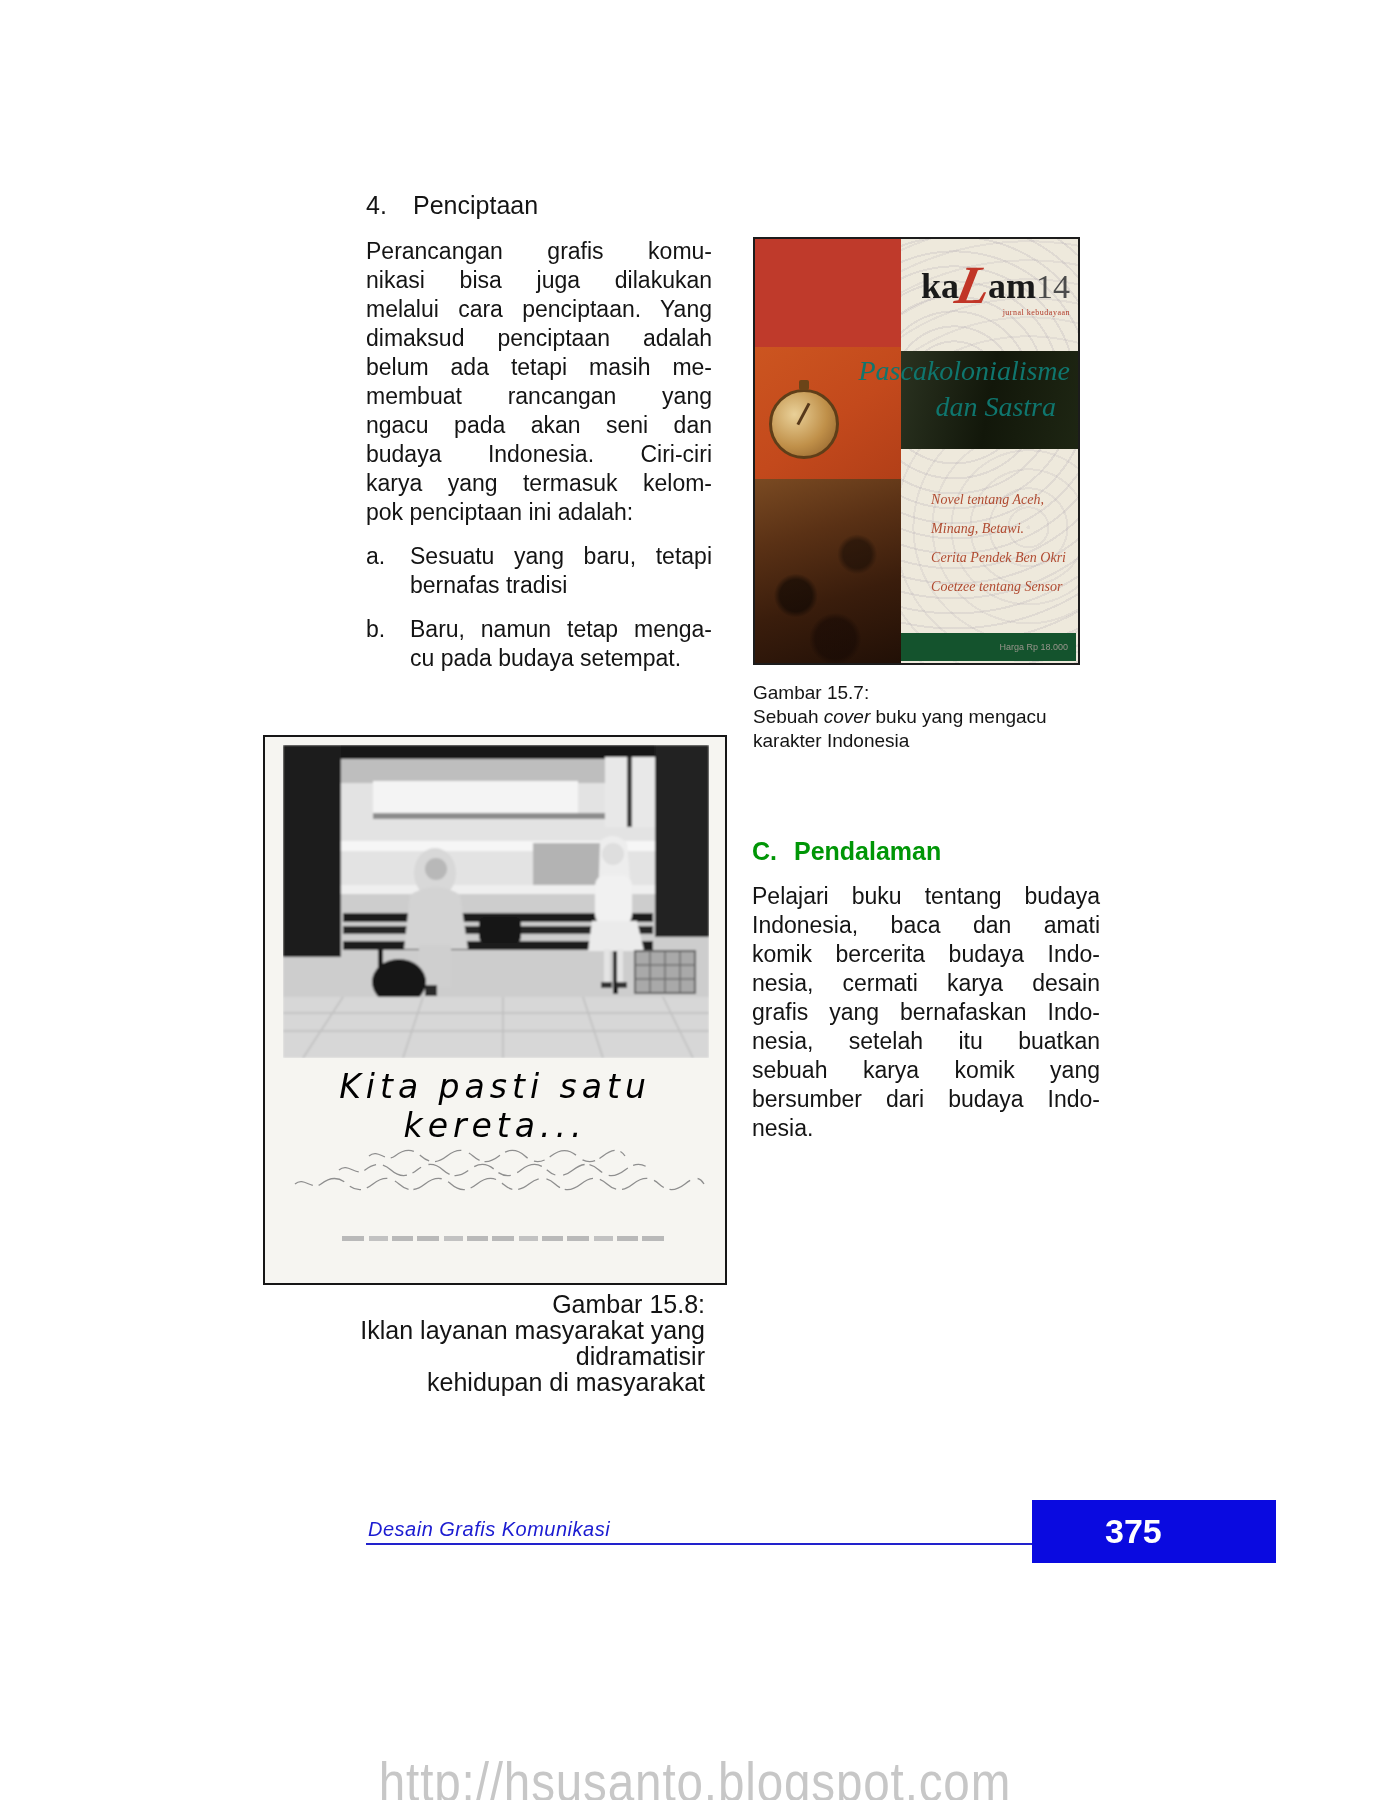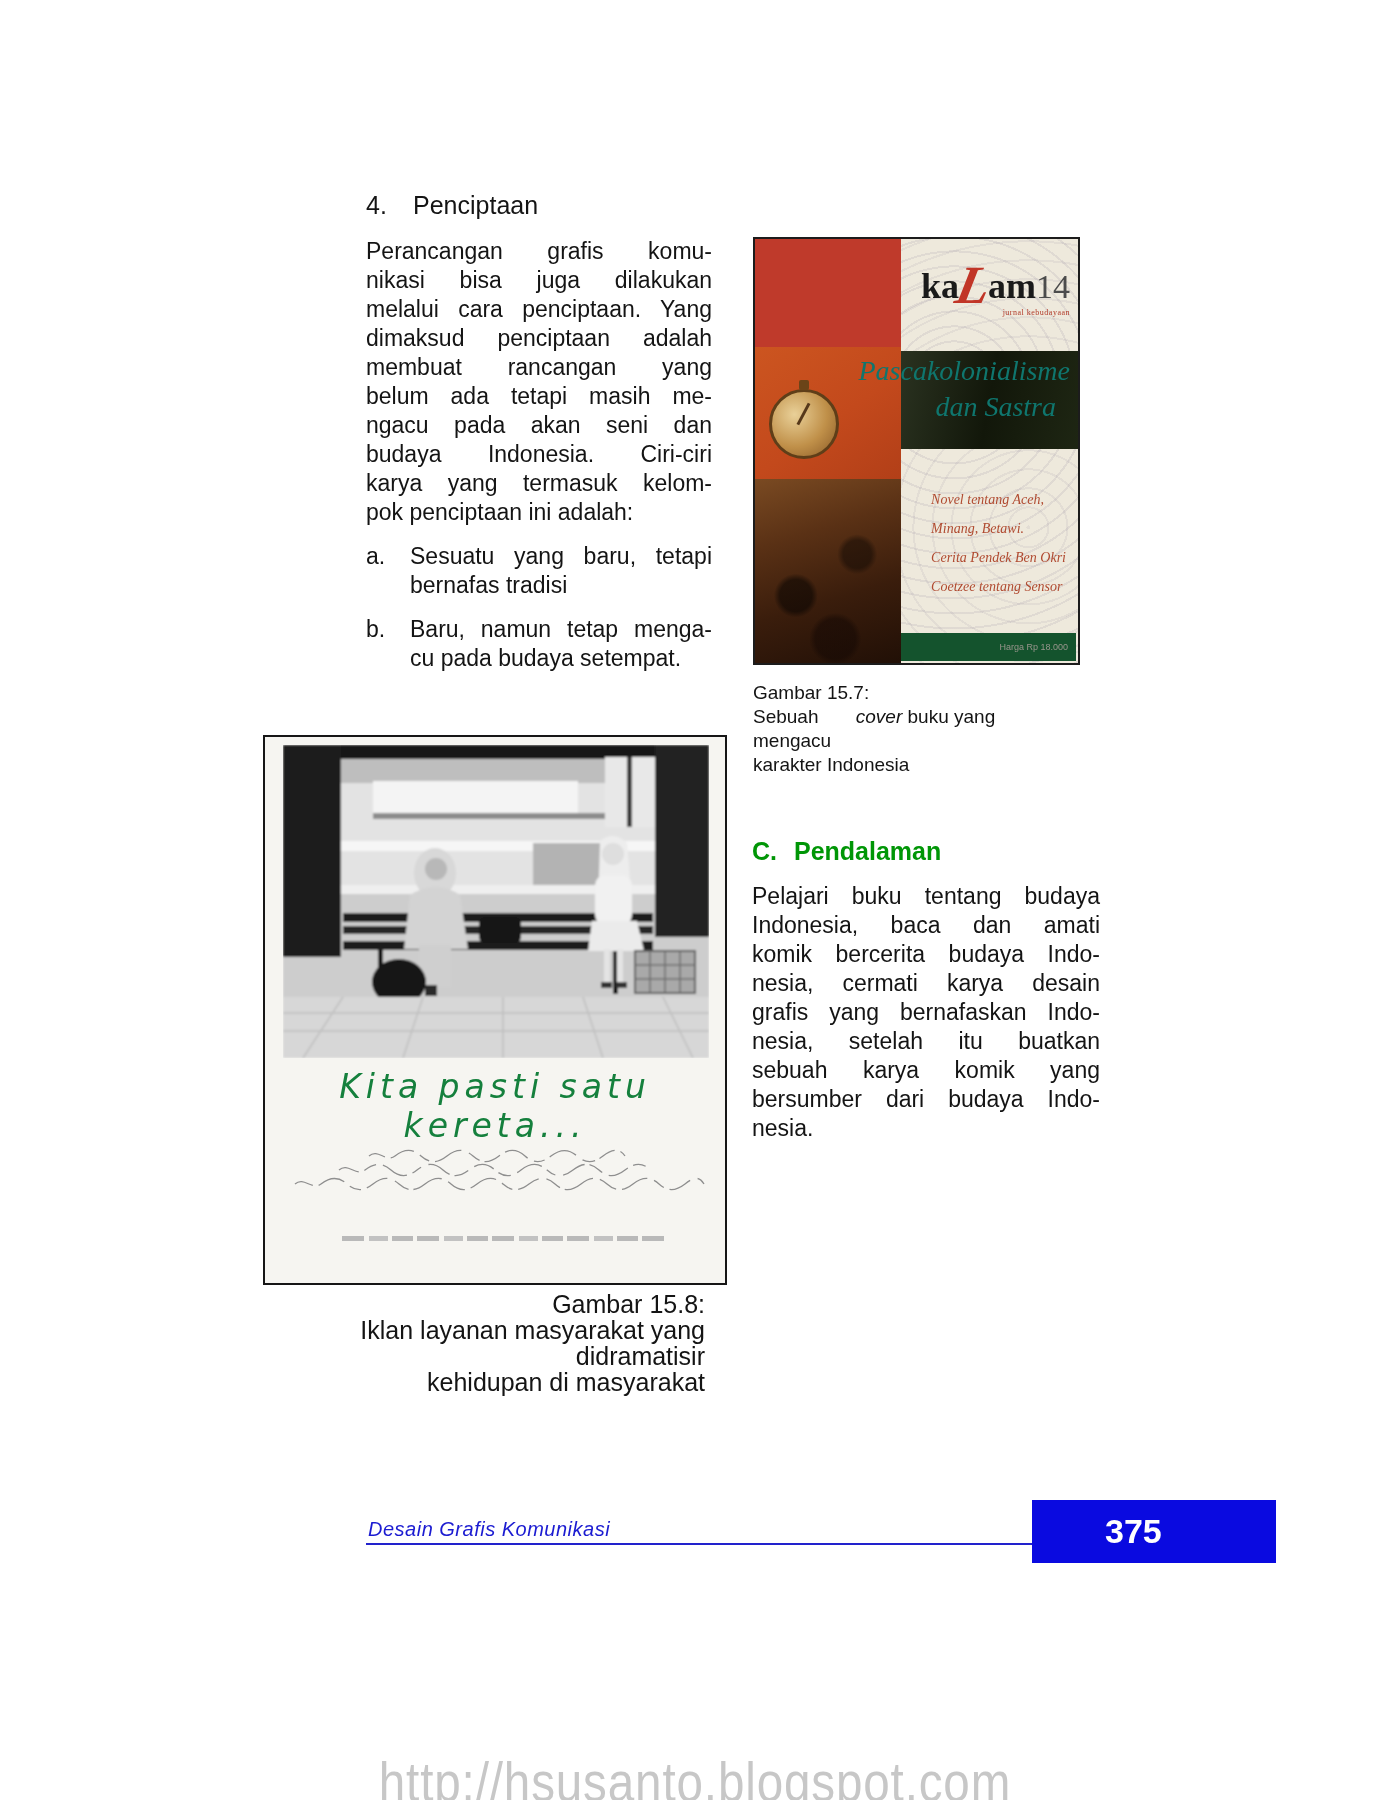--- a/index.html
+++ b/index.html
@@ -55,34 +55,34 @@
        linear-gradient(163deg,#7a4a22 0%,#5a3115 30%,#3a1d0c 62%,#200f06 100%);}
   .cv-toc{position:absolute;right:12px;top:246px;text-align:left;
           font-family:"Liberation Serif",serif;font-style:italic;
           font-size:14px;line-height:29px;color:#b04a30;}
   .cv-price{position:absolute;left:146px;right:2px;bottom:2px;height:28px;background:#14532d;
             color:#98958c;font-size:9px;text-align:right;line-height:28px;padding-right:8px;}
 
   
   .cap7{left:753px;top:681px;width:320px;font-size:19px;line-height:24px;}
   .cap8{left:263px;top:1291px;width:442px;text-align:right;font-size:25px;line-height:26px;}
-  .ital{font-style:italic;margin-left:32px;}
+  .ital{font-style:italic;}
 
   
   .col-right{left:752px;top:836px;width:348px;}
   .h-c{display:flex;font-size:25px;line-height:30px;font-weight:bold;color:#009606;margin:0 0 16px 0;}
   .h-c .mk{width:42px;flex:none;}
 
   
   .ad{left:263px;top:735px;width:464px;height:550px;border:2px solid #161616;
       background:#f6f5f1;box-sizing:border-box;}
   .ad-photo{position:absolute;left:18px;top:8px;width:426px;height:313px;display:block;}
   .ad-headline{position:absolute;left:0;top:330px;width:100%;text-align:center;
       font-family:"DejaVu Sans",sans-serif;font-style:italic;font-size:33px;
-      letter-spacing:5px;color:#15803d;filter:blur(.4px);}
+      letter-spacing:5px;color:#000000;filter:blur(.4px);}
   .ad-squiggle{position:absolute;left:18px;top:410px;width:426px;height:46px;}
   .ad-credit{position:absolute;left:77px;top:499px;width:322px;height:5px;filter:blur(.7px);
       background-image:repeating-linear-gradient(90deg,#b9b9b9 0 22px,transparent 22px 27px,
         #c2c2c2 27px 46px,transparent 46px 50px,#b9b9b9 50px 71px,transparent 71px 75px);}
 
   
   .foot-title{left:368px;top:1518px;font-style:italic;font-size:20px;color:#1b1bd1;letter-spacing:.5px;}
   .foot-line{left:366px;top:1543px;width:666px;height:2px;background:#2222cc;}
   .foot-box{left:1032px;top:1500px;width:244px;height:63px;background:#0a0ae0;}
   .foot-num{color:#ffffff;font-weight:bold;font-size:34px;line-height:63px;padding-left:73px;}
@@ -100,22 +100,22 @@
   <div class="abs col-left">
     <div class="h-num">
       <span class="mk">4.</span>
       <span>Penciptaan</span>
     </div>
     <div>
       <div class="jline">Perancangan grafis komu-</div>
       <div class="jline">nikasi bisa juga dilakukan</div>
       <div class="jline">melalui cara penciptaan. Yang</div>
       <div class="jline">dimaksud penciptaan adalah</div>
+      <div class="jline">belum ada tetapi masih me-</div>
       <div class="jline">membuat rancangan yang</div>
-      <div class="jline">belum ada tetapi masih me-</div>
       <div class="jline">ngacu pada akan seni dan</div>
       <div class="jline">budaya Indonesia. Ciri-ciri</div>
       <div class="jline">karya yang termasuk kelom-</div>
       <div class="nline">pok penciptaan ini adalah:</div>
     </div>
     <div class="litem">
       <span class="mk">a.</span>
       <span class="lbody">
         <span class="jline" style="display:block">Sesuatu yang baru, tetapi</span>
         <span class="nline" style="display:block">bernafas tradisi</span>

